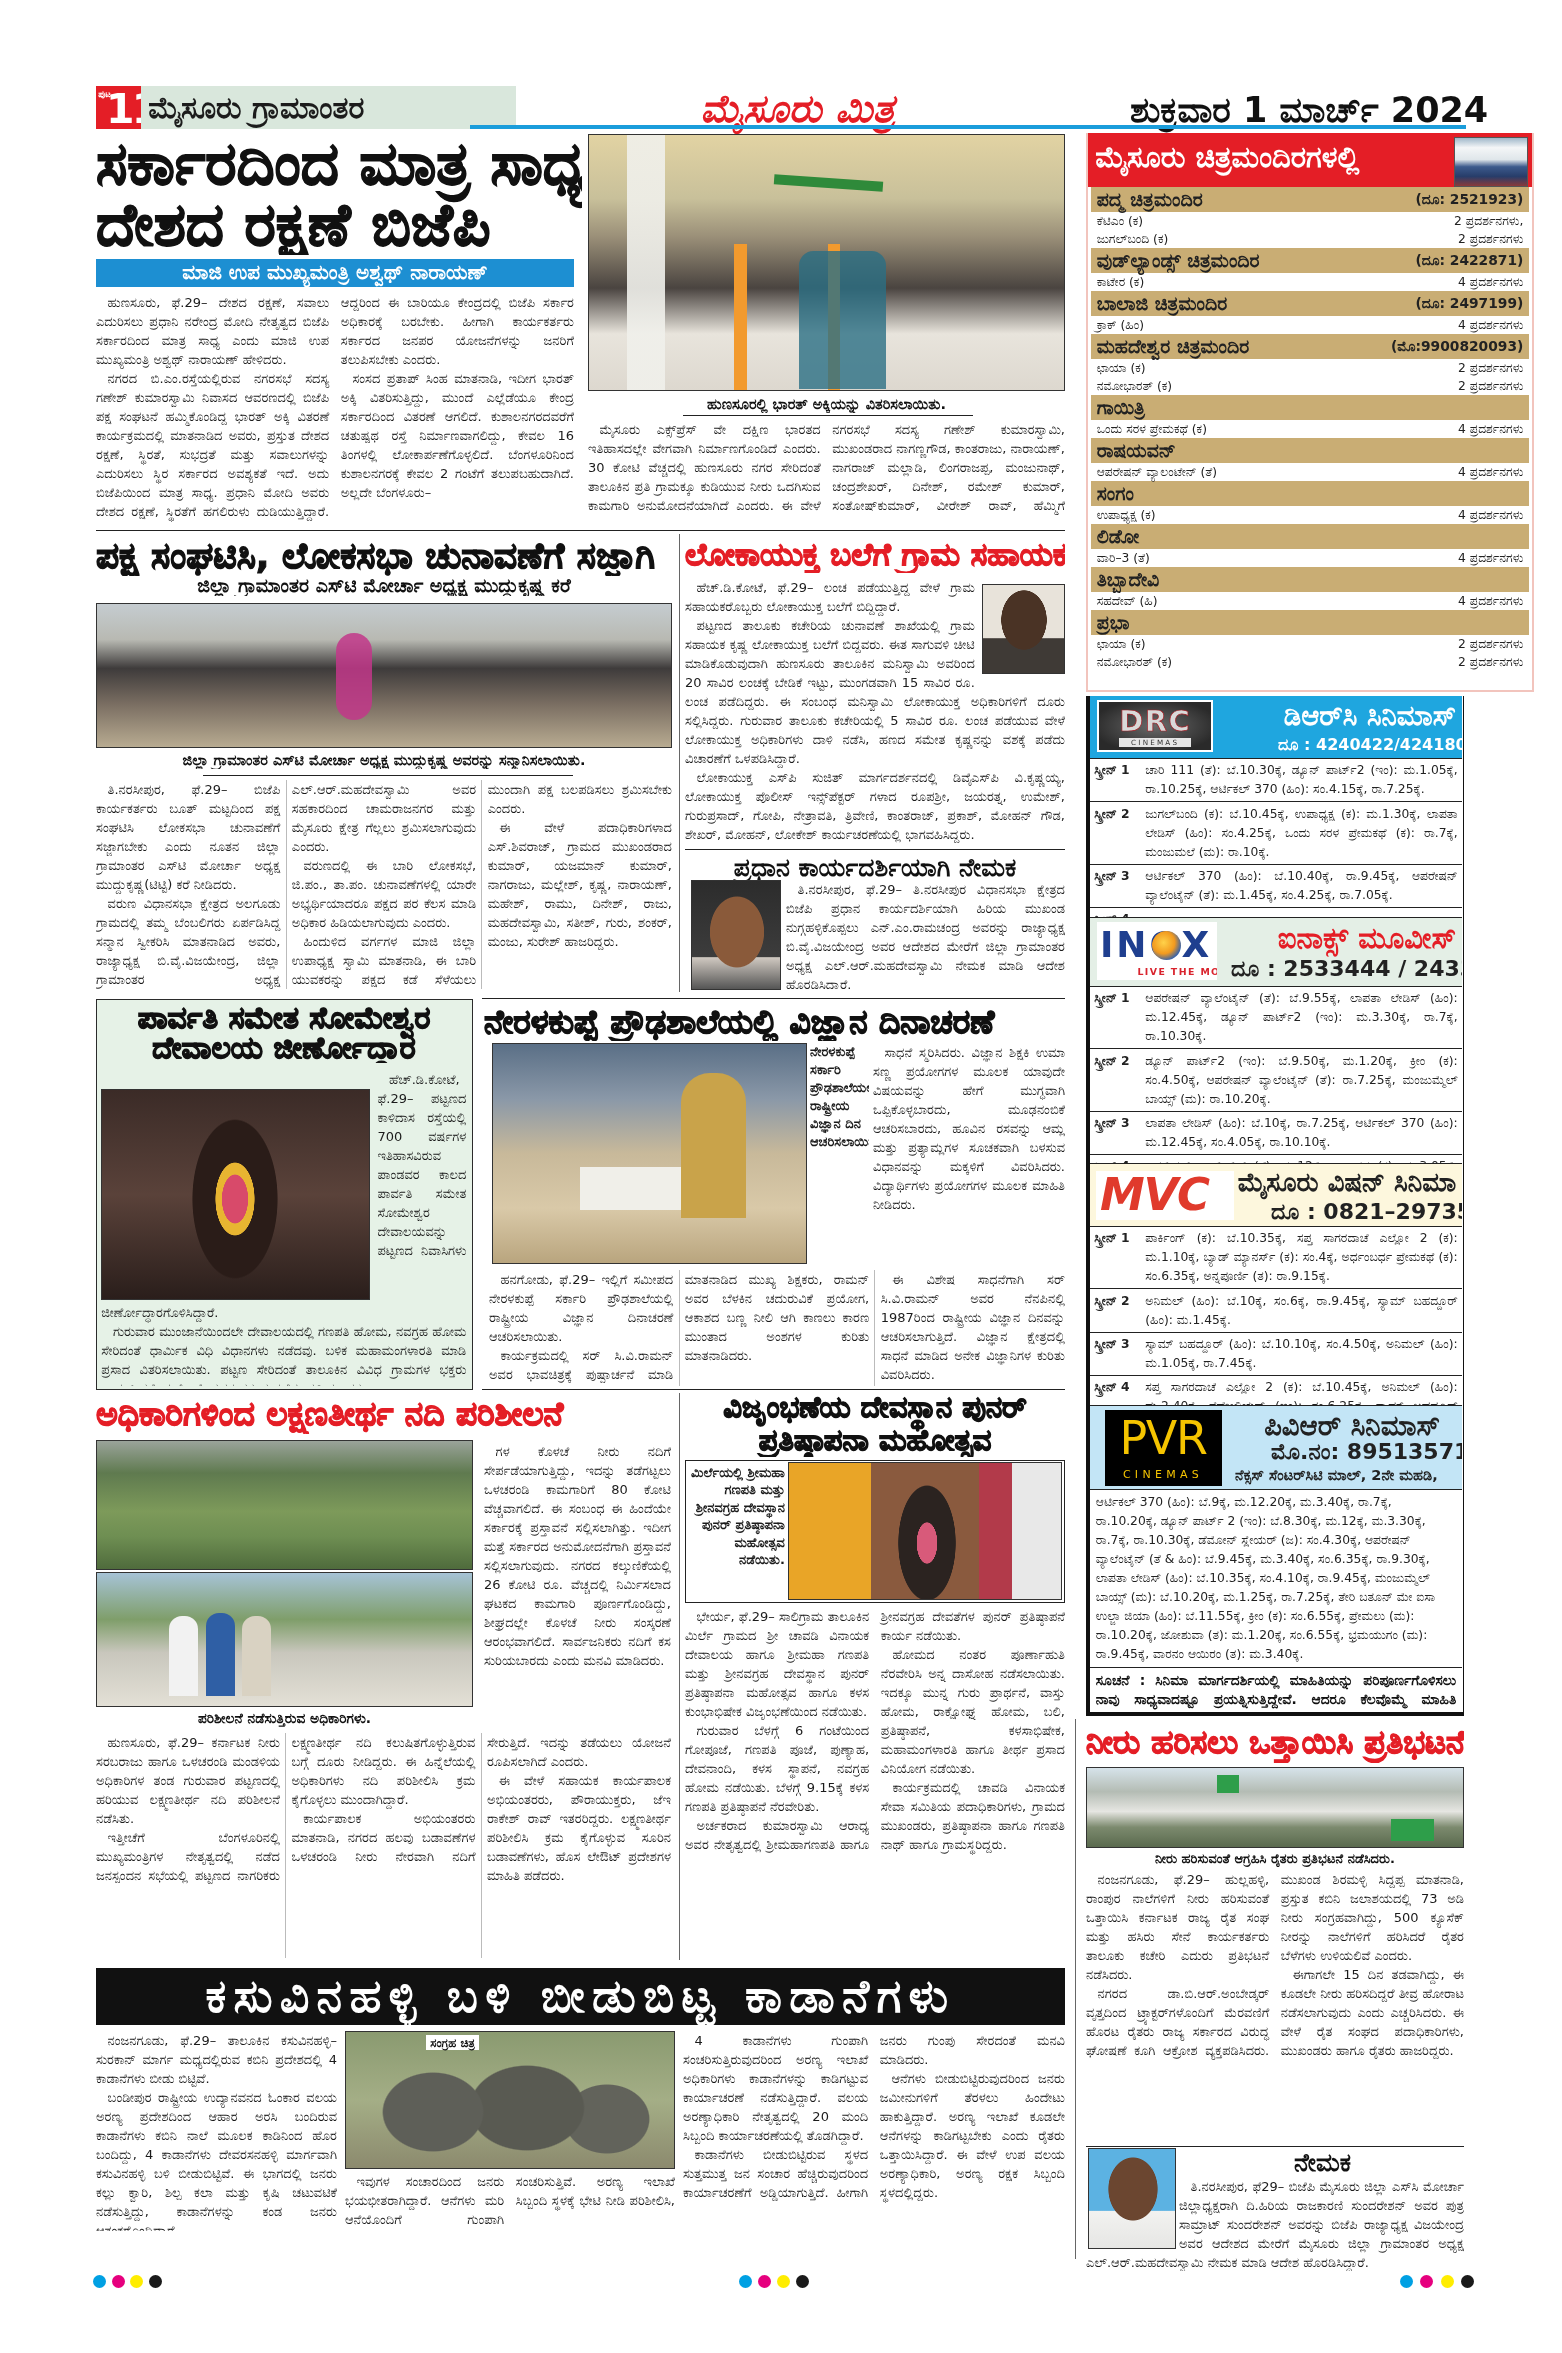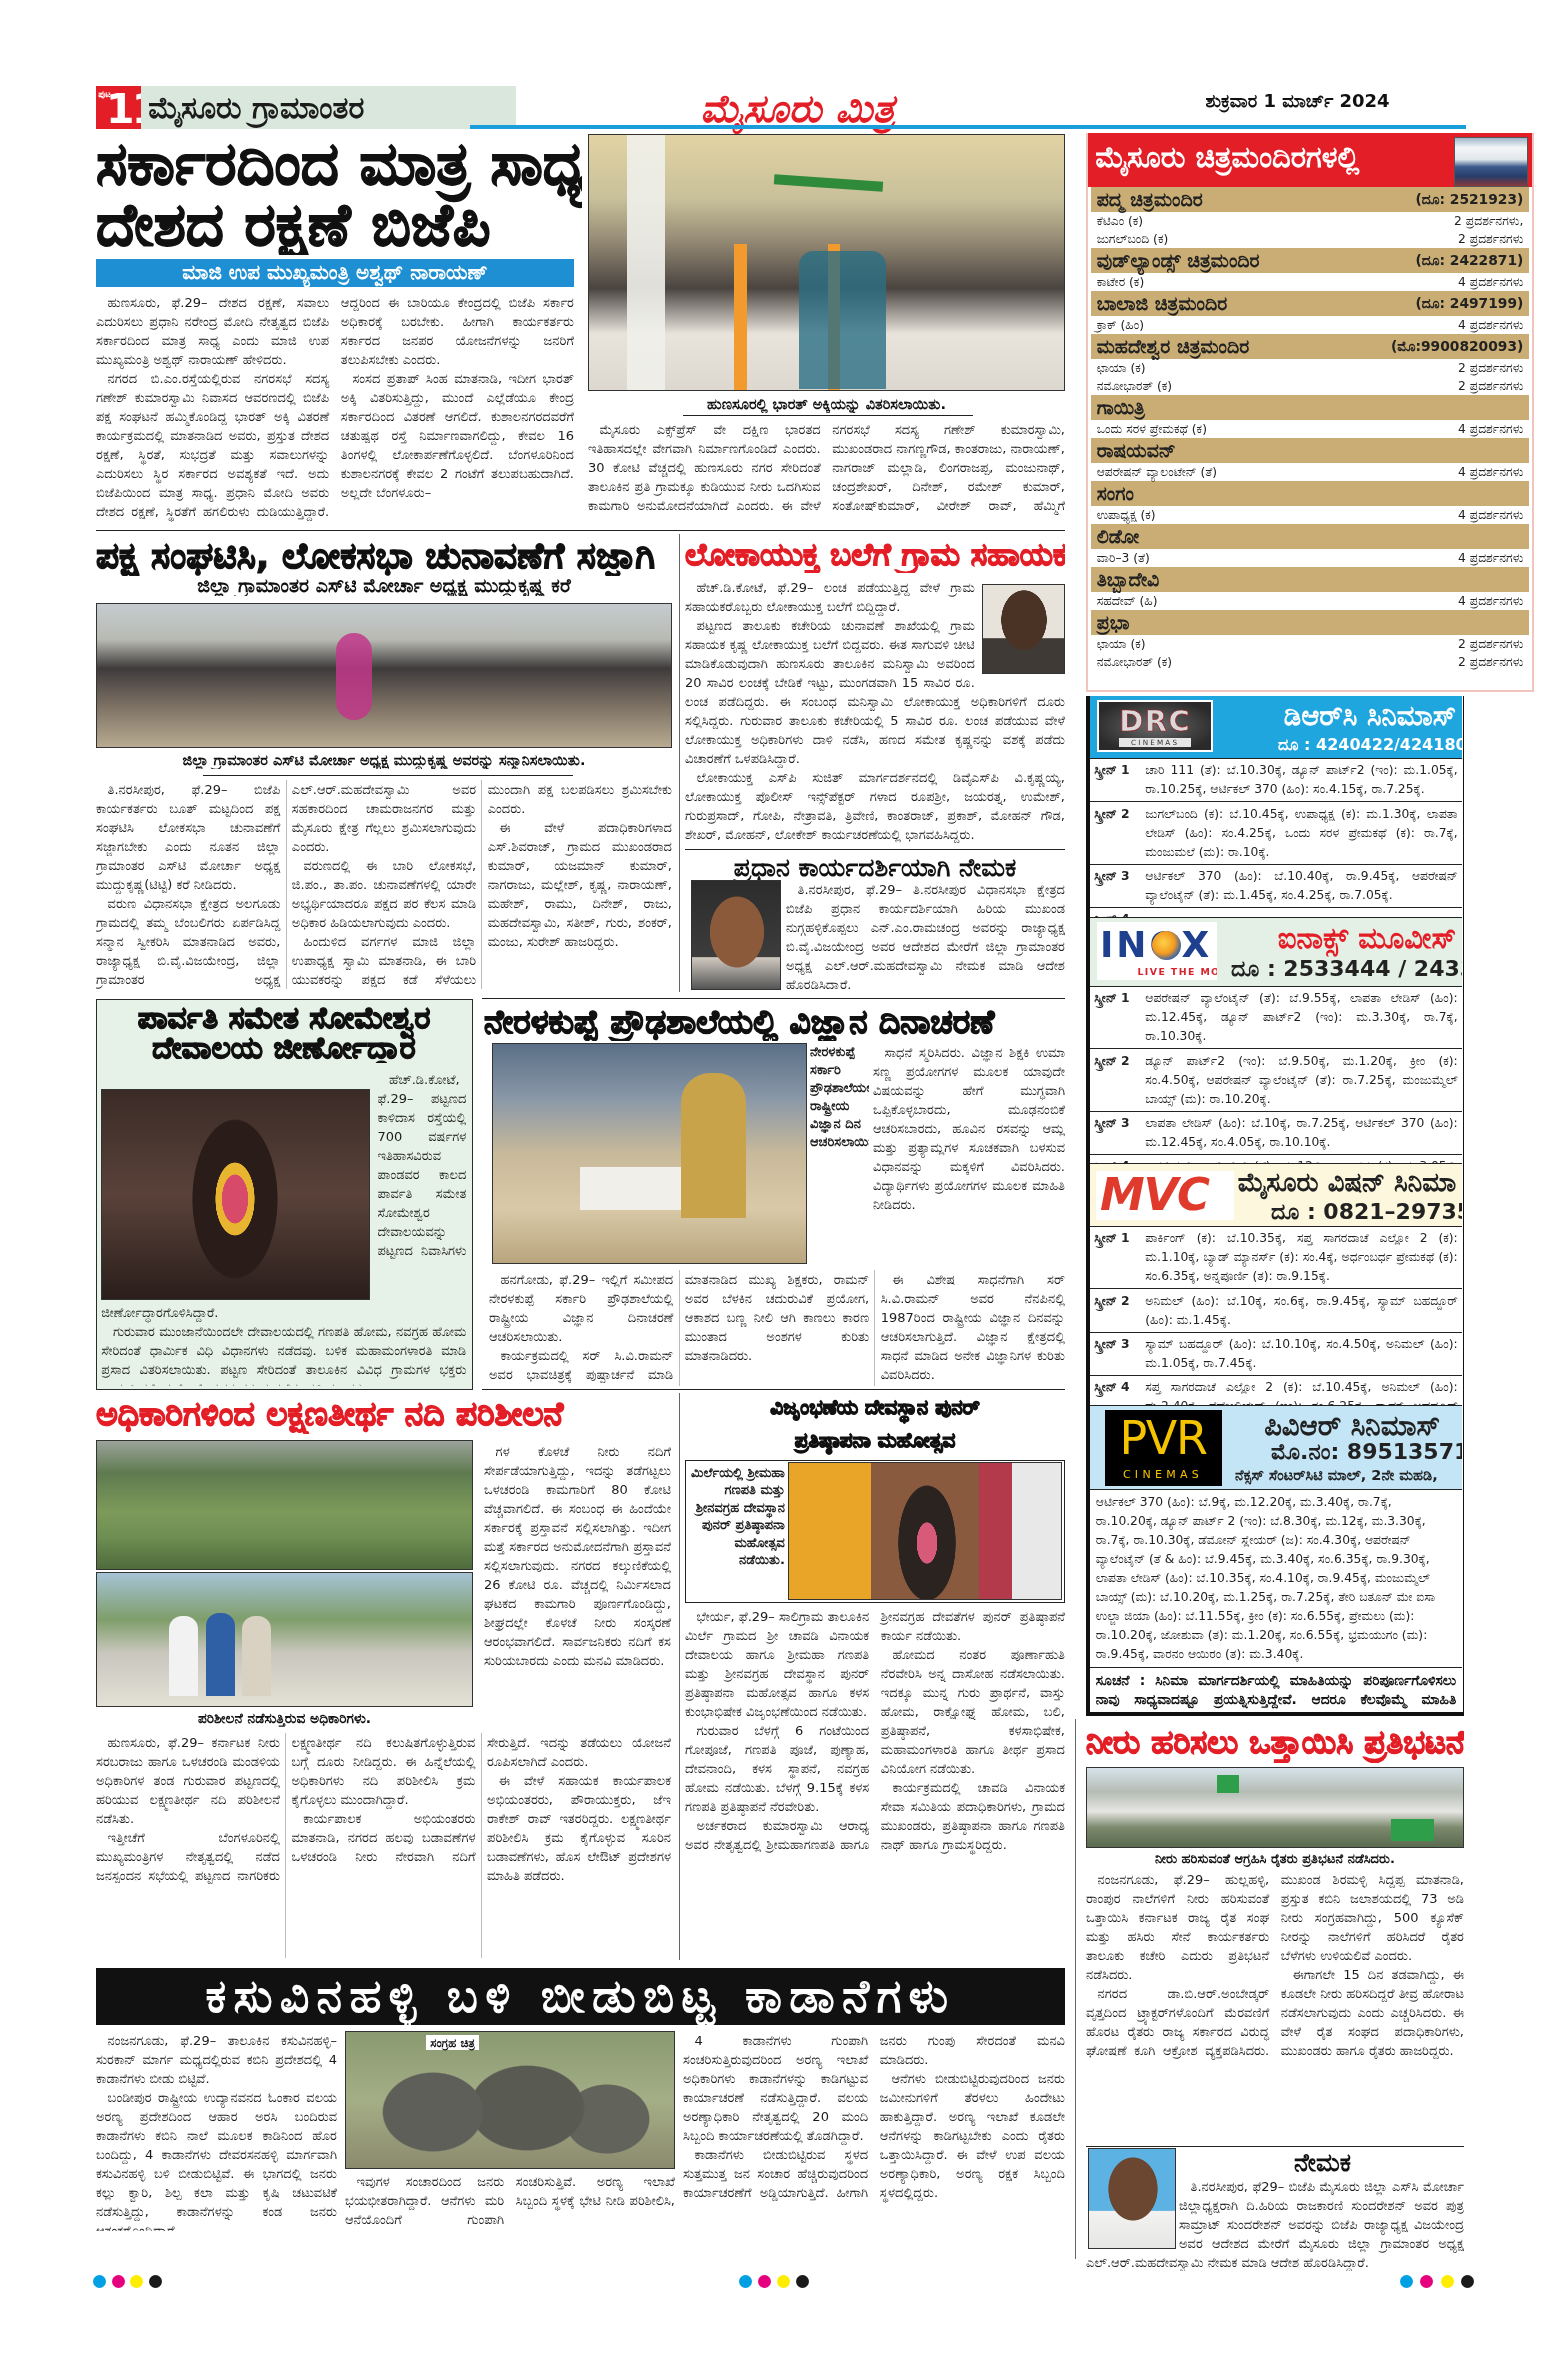--- a/index.html
+++ b/index.html
@@ -15,21 +15,21 @@
   .rule{position:absolute;background:#222;height:1.4px;}
   .vrule{position:absolute;background:#666;width:0.7px;}
   .photo{position:absolute;overflow:hidden;border:0.7px solid #333;box-sizing:border-box;}
 
   
   .pgnum{left:96px;top:86px;width:45px;height:43px;background:#e41e26;color:#fff;}
   .pgnum .lbl{position:absolute;left:2.2px;top:2.9px;font-size:8.7px;font-weight:bold;}
   .pgnum .num{position:absolute;left:10px;top:-1.4px;font-size:41px;font-weight:bold;letter-spacing:-2.9px;}
   .section{left:141px;top:86px;width:375px;height:43px;background:#d9e7dc;font-size:30px;font-weight:bold;line-height:43px;padding-left:7.2px;box-sizing:border-box;color:#1c1c1c;white-space:nowrap;overflow:hidden;}
   .masthead{left:638px;top:86px;width:319px;text-align:center;font-size:39px;font-weight:bold;color:#e41e26;font-style:italic;white-space:nowrap;}
-  .date{left:1130px;top:90px;width:335px;text-align:center;font-size:18px;font-weight:bold;color:#111;white-space:nowrap;}
+  .date{left:1130px;top:90px;width:335px;text-align:center;font-size:35px;font-weight:bold;color:#111;white-space:nowrap;}
   .hdr-line{left:470px;top:125px;width:996px;height:3.6px;background:#1a9ddb;}
 
   
   .cinebox{left:1086px;top:133px;width:448px;height:559px;border:2.2px solid #f2c4bd;border-top:none;box-sizing:border-box;overflow:hidden;background:#fff;}
   .cine-head{height:54px;background:#e41e26;position:relative;}
   .cine-head .t{position:absolute;left:7.2px;top:7.2px;font-size:29px;font-weight:bold;color:#fff;white-space:nowrap;}
   .cine-head .thumb{position:absolute;right:4.3px;top:3.6px;width:72px;height:48px;background:linear-gradient(180deg,#9fb7c9 0%,#f4f6f7 20%,#dfe6ea 45%,#3c5a8c 60%,#273d6a 80%,#8a3a3a 100%);border:0.7px solid #555;}
   .th-row{height:25px;background:#c9ad74;display:flex;justify-content:space-between;align-items:center;padding:0 5.8px;margin:0 2.9px;}
   .th-name{font-size:19px;font-weight:bold;color:#222;white-space:nowrap;}
   .th-phone{font-size:13.8px;font-weight:bold;color:#222;white-space:nowrap;}
@@ -167,21 +167,21 @@
   <p>ಗಳ ಕೊಳಚೆ ನೀರು ನದಿಗೆ ಸೇರ್ಪಡೆಯಾಗುತ್ತಿದ್ದು, ಇದನ್ನು ತಡೆಗಟ್ಟಲು ಒಳಚರಂಡಿ ಕಾಮಗಾರಿಗೆ 80 ಕೋಟಿ ವೆಚ್ಚವಾಗಲಿದೆ. ಈ ಸಂಬಂಧ ಈ ಹಿಂದೆಯೇ ಸರ್ಕಾರಕ್ಕೆ ಪ್ರಸ್ತಾವನೆ ಸಲ್ಲಿಸಲಾಗಿತ್ತು. ಇದೀಗ ಮತ್ತೆ ಸರ್ಕಾರದ ಅನುಮೋದನೆಗಾಗಿ ಪ್ರಸ್ತಾವನೆ ಸಲ್ಲಿಸಲಾಗುವುದು. ನಗರದ ಕಲ್ಕುಣಿಕೆಯಲ್ಲಿ 26 ಕೋಟಿ ರೂ. ವೆಚ್ಚದಲ್ಲಿ ನಿರ್ಮಿಸಲಾದ ಘಟಕದ ಕಾಮಗಾರಿ ಪೂರ್ಣಗೊಂಡಿದ್ದು, ಶೀಘ್ರದಲ್ಲೇ ಕೊಳಚೆ ನೀರು ಸಂಸ್ಕರಣೆ ಆರಂಭವಾಗಲಿದೆ. ಸಾರ್ವಜನಿಕರು ನದಿಗೆ ಕಸ ಸುರಿಯಬಾರದು ಎಂದು ಮನವಿ ಮಾಡಿದರು.</p>
 </div>
 <div class="txt c3" style="left:96px;top:1733px;width:575px;height:225px;">
   <p>ಹುಣಸೂರು, ಫೆ.29– ಕರ್ನಾಟಕ ನೀರು ಸರಬರಾಜು ಹಾಗೂ ಒಳಚರಂಡಿ ಮಂಡಳಿಯ ಅಧಿಕಾರಿಗಳ ತಂಡ ಗುರುವಾರ ಪಟ್ಟಣದಲ್ಲಿ ಹರಿಯುವ ಲಕ್ಷ್ಮಣತೀರ್ಥ ನದಿ ಪರಿಶೀಲನೆ ನಡೆಸಿತು.</p>
   <p>ಇತ್ತೀಚೆಗೆ ಬೆಂಗಳೂರಿನಲ್ಲಿ ಮುಖ್ಯಮಂತ್ರಿಗಳ ನೇತೃತ್ವದಲ್ಲಿ ನಡೆದ ಜನಸ್ಪಂದನ ಸಭೆಯಲ್ಲಿ ಪಟ್ಟಣದ ನಾಗರಿಕರು ಲಕ್ಷ್ಮಣತೀರ್ಥ ನದಿ ಕಲುಷಿತಗೊಳ್ಳುತ್ತಿರುವ ಬಗ್ಗೆ ದೂರು ನೀಡಿದ್ದರು. ಈ ಹಿನ್ನೆಲೆಯಲ್ಲಿ ಅಧಿಕಾರಿಗಳು ನದಿ ಪರಿಶೀಲಿಸಿ ಕ್ರಮ ಕೈಗೊಳ್ಳಲು ಮುಂದಾಗಿದ್ದಾರೆ.</p>
   <p>ಕಾರ್ಯಪಾಲಕ ಅಭಿಯಂತರರು ಮಾತನಾಡಿ, ನಗರದ ಹಲವು ಬಡಾವಣೆಗಳ ಒಳಚರಂಡಿ ನೀರು ನೇರವಾಗಿ ನದಿಗೆ ಸೇರುತ್ತಿದೆ. ಇದನ್ನು ತಡೆಯಲು ಯೋಜನೆ ರೂಪಿಸಲಾಗಿದೆ ಎಂದರು.</p>
   <p>ಈ ವೇಳೆ ಸಹಾಯಕ ಕಾರ್ಯಪಾಲಕ ಅಭಿಯಂತರರು, ಪೌರಾಯುಕ್ತರು, ಜೆಇ ರಾಕೇಶ್ ರಾವ್ ಇತರರಿದ್ದರು. ಲಕ್ಷ್ಮಣತೀರ್ಥ ಪರಿಶೀಲಿಸಿ ಕ್ರಮ ಕೈಗೊಳ್ಳುವ ಸೂರಿನ ಬಡಾವಣೆಗಳು, ಹೊಸ ಲೇಔಟ್ ಪ್ರದೇಶಗಳ ಮಾಹಿತಿ ಪಡೆದರು.</p>
 </div>
 <div class="vrule" style="left:679px;top:1393px;height:567px;"></div>
 
-<div class="hl" style="left:685px;top:1391px;width:380px;font-size:20px;line-height:33px;text-align:center;">
+<div class="hl" style="left:685px;top:1391px;width:380px;font-size:29px;line-height:33px;text-align:center;">
   <div>ವಿಜೃಂಭಣೆಯ ದೇವಸ್ಥಾನ ಪುನರ್</div>
   <div>ಪ್ರತಿಷ್ಠಾಪನಾ ಮಹೋತ್ಸವ</div>
 </div>
 <div class="abs" style="left:685px;top:1460px;width:380px;height:143px;border:1.4px solid #222;box-sizing:border-box;overflow:hidden;">
   <div class="txt" style="left:2.9px;top:2.9px;width:96px;height:136px;font-weight:bold;font-size:13px;line-height:17.4px;text-align:right;">ಮಿರ್ಲೆಯಲ್ಲಿ ಶ್ರೀಮಹಾ ಗಣಪತಿ ಮತ್ತು ಶ್ರೀನವಗ್ರಹ ದೇವಸ್ಥಾನ ಪುನರ್ ಪ್ರತಿಷ್ಠಾಪನಾ ಮಹೋತ್ಸವ ನಡೆಯಿತು.</div>
   <div class="photo" style="left:102px;top:1.4px;width:274px;height:138px;background:
     radial-gradient(ellipse 29px 58px at 138px 80px,#d85a7a 0 35%,#2b2320 36% 98%,transparent 100%),
     linear-gradient(90deg,#e9a527 0 30%,#8a5a3e 30% 70%,#b23a4a 70% 82%,#e8e8e8 82% 100%);"></div>
 </div>
 <div class="txt c2" style="left:685px;top:1607px;width:380px;height:351px;">

